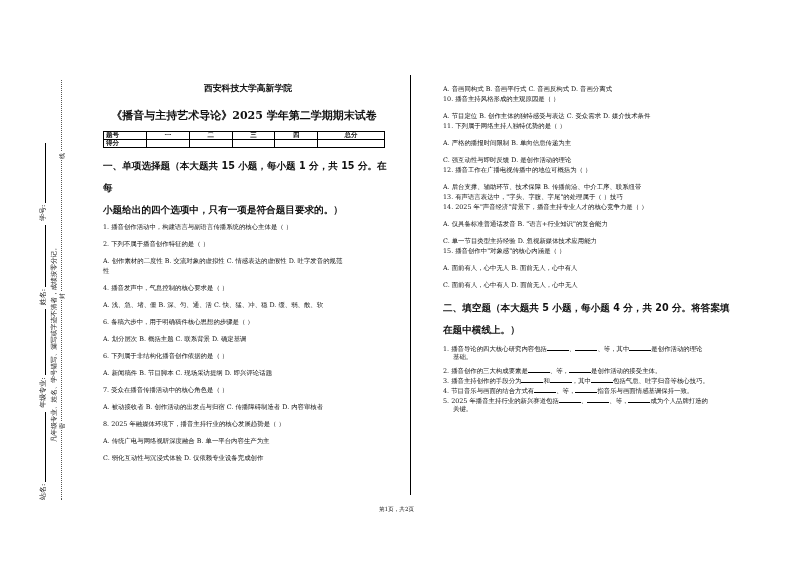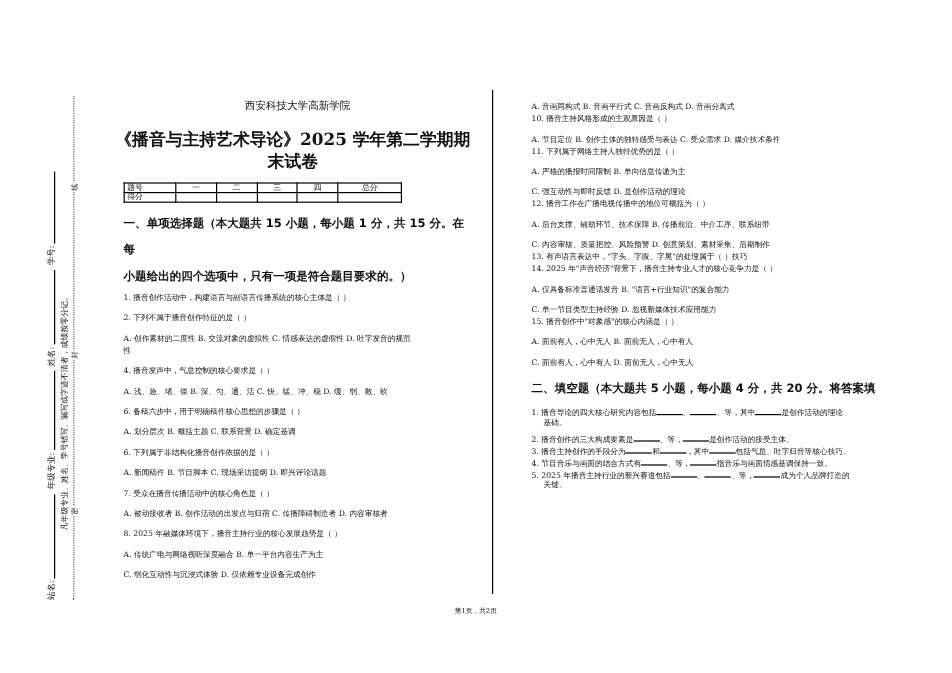--- a/index.html
+++ b/index.html
@@ -16,23 +16,23 @@
   .bind-blank { display: inline-block; border-bottom: 1px solid #000; height: 1px; margin: 0 4px 2px 2px; }
   .bind-line2 { font-size: 6.6px; white-space: nowrap; margin-top: 2px; padding-left: 58px; }
   .bind-dots { position: relative; margin-top: 2px; height: 8px; border-top: 1px dotted #555; font-size: 6px; }
   .bind-dots span { position: absolute; top: -4px; background: #fff; padding: 0 1px; }
 
   
   .col-left { position: absolute; left: 103px; top: 78px; width: 290px; }
   .col-right { position: absolute; left: 443px; top: 76px; width: 300px; }
   .divider { position: absolute; left: 410px; top: 75px; width: 1px; height: 420px; background: #000; }
 
-  .school { text-align: center; font-size: 8.8px; font-weight: normal; margin: 5px 0 0 0; }
-  .exam-title { text-align: center; font-size: 14px; font-weight: bold; margin: 13px 0 8px -8px; }
-  table.score { border-collapse: collapse; width: 232px; font-size: 6.5px; font-weight: normal; }
+  .school { text-align: center; font-size: 8.8px; font-weight: bold; margin: 5px 0 0 0; }
+  .exam-title { text-align: center; font-size: 11px; font-weight: bold; margin: 13px 0 8px -8px; }
+  table.score { border-collapse: collapse; width: 282px; font-size: 6.5px; font-weight: bold; }
   table.score td { border: 1px solid #000; height: 7px; padding: 0 2px; text-align: center; line-height: 7px; }
   table.score td.first { text-align: left; width: 38px; }
 
   .section-head { font-family: "DejaVu Sans", "Liberation Sans", sans-serif; font-weight: bold;
                   font-size: 9.6px; line-height: 22px; margin-top: 7px; }
   .q { font-size: 6.4px; line-height: 8px; margin-top: 9px; }
   .opt { font-size: 6.4px; line-height: 8px; margin-top: 9px; }
   .opt.tight { margin-top: 2px; }
   .col-right .q:first-child { margin-top: 2px; }
 
@@ -148,38 +148,38 @@
       <div class="opt">A. 节目定位 B. 创作主体的独特感受与表达 C. 受众需求 D. 媒介技术条件</div>
     </div>
     <div>
       <div class="q">11. 下列属于网络主持人独特优势的是（ ）</div>
       <div class="opt">A. 严格的播报时间限制 B. 单向信息传递为主</div>
       <div class="opt">C. 强互动性与即时反馈 D. 是创作活动的理论</div>
     </div>
     <div>
       <div class="q">12. 播音工作在广播电视传播中的地位可概括为（ ）</div>
       <div class="opt">A. 后台支撑、辅助环节、技术保障 B. 传播前沿、中介工序、联系纽带</div>
-      <div class="opt">C. 内容审核、质量把控、风险预警 D. 创意策划、素材采集、后期制作</div>
     </div>
     <div>
       <div class="q">13. 有声语言表达中，"字头、字腹、字尾"的处理属于（ ）技巧</div>
     </div>
     <div>
       <div class="q">14. 2025 年"声音经济"背景下，播音主持专业人才的核心竞争力是（ ）</div>
       <div class="opt">A. 仅具备标准普通话发音 B. "语言+行业知识"的复合能力</div>
       <div class="opt">C. 单一节目类型主持经验 D. 忽视新媒体技术应用能力</div>
     </div>
     <div>
       <div class="q">15. 播音创作中"对象感"的核心内涵是（ ）</div>
       <div class="opt">A. 面前有人，心中无人 B. 面前无人，心中有人</div>
       <div class="opt">C. 面前有人，心中有人 D. 面前无人，心中无人</div>
     </div>
 
     <div class="section-head" style="margin-top:8px">
       <div>二、填空题（本大题共 5 小题，每小题 4 分，共 20 分。将答案填</div>
+      <div>在题中横线上。）</div>
     </div>
 
     <div class="fill" style="margin-top:3px">
       <span>1. 播音导论的四大核心研究内容包括</span><span class="blank"></span><span>、</span><span class="blank"></span><span>、</span><span>等，其中</span><span class="blank"></span><span>是创作活动的理论</span>
       <div class="cont">基础。</div>
     </div>
     <div class="fill" style="margin-top:5px">
       <span>2. 播音创作的三大构成要素是</span><span class="blank"></span><span>、</span><span>等，</span><span class="blank"></span><span>是创作活动的接受主体。</span>
     </div>
     <div class="fill">

